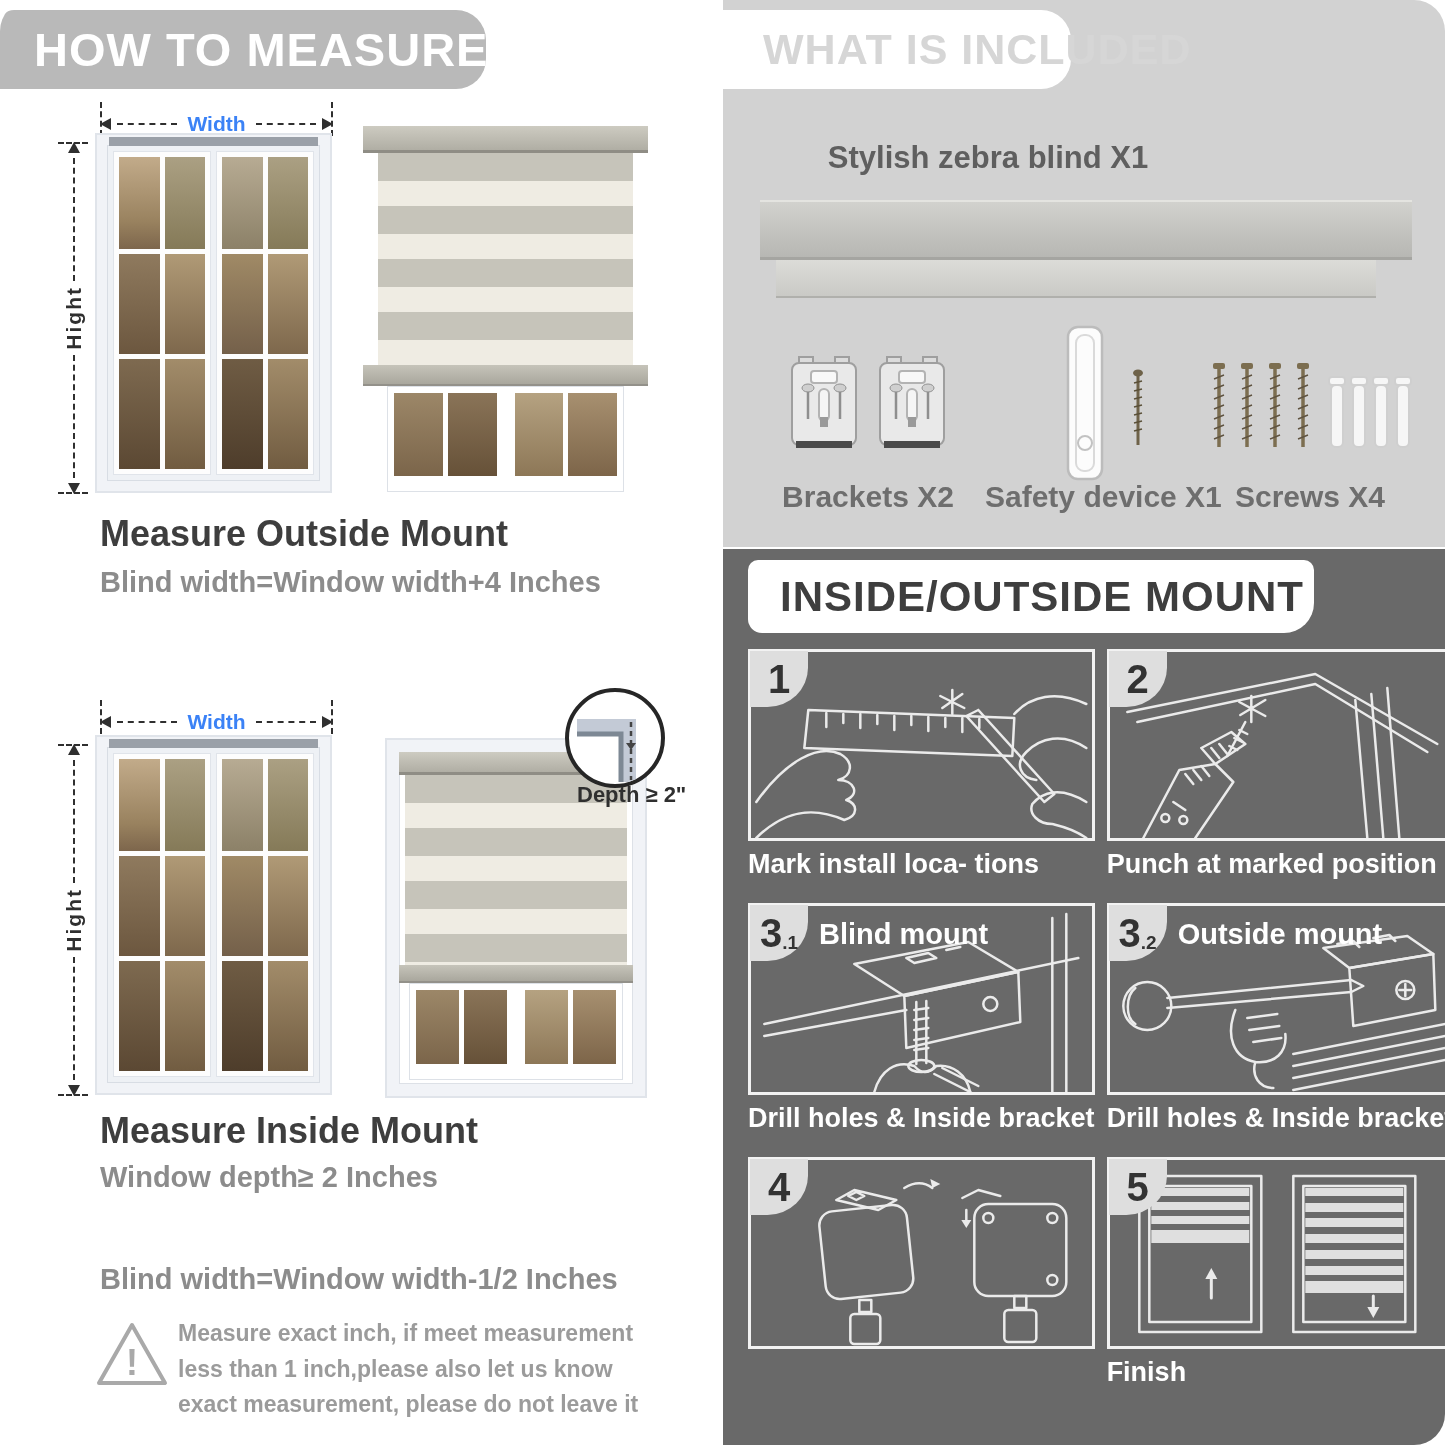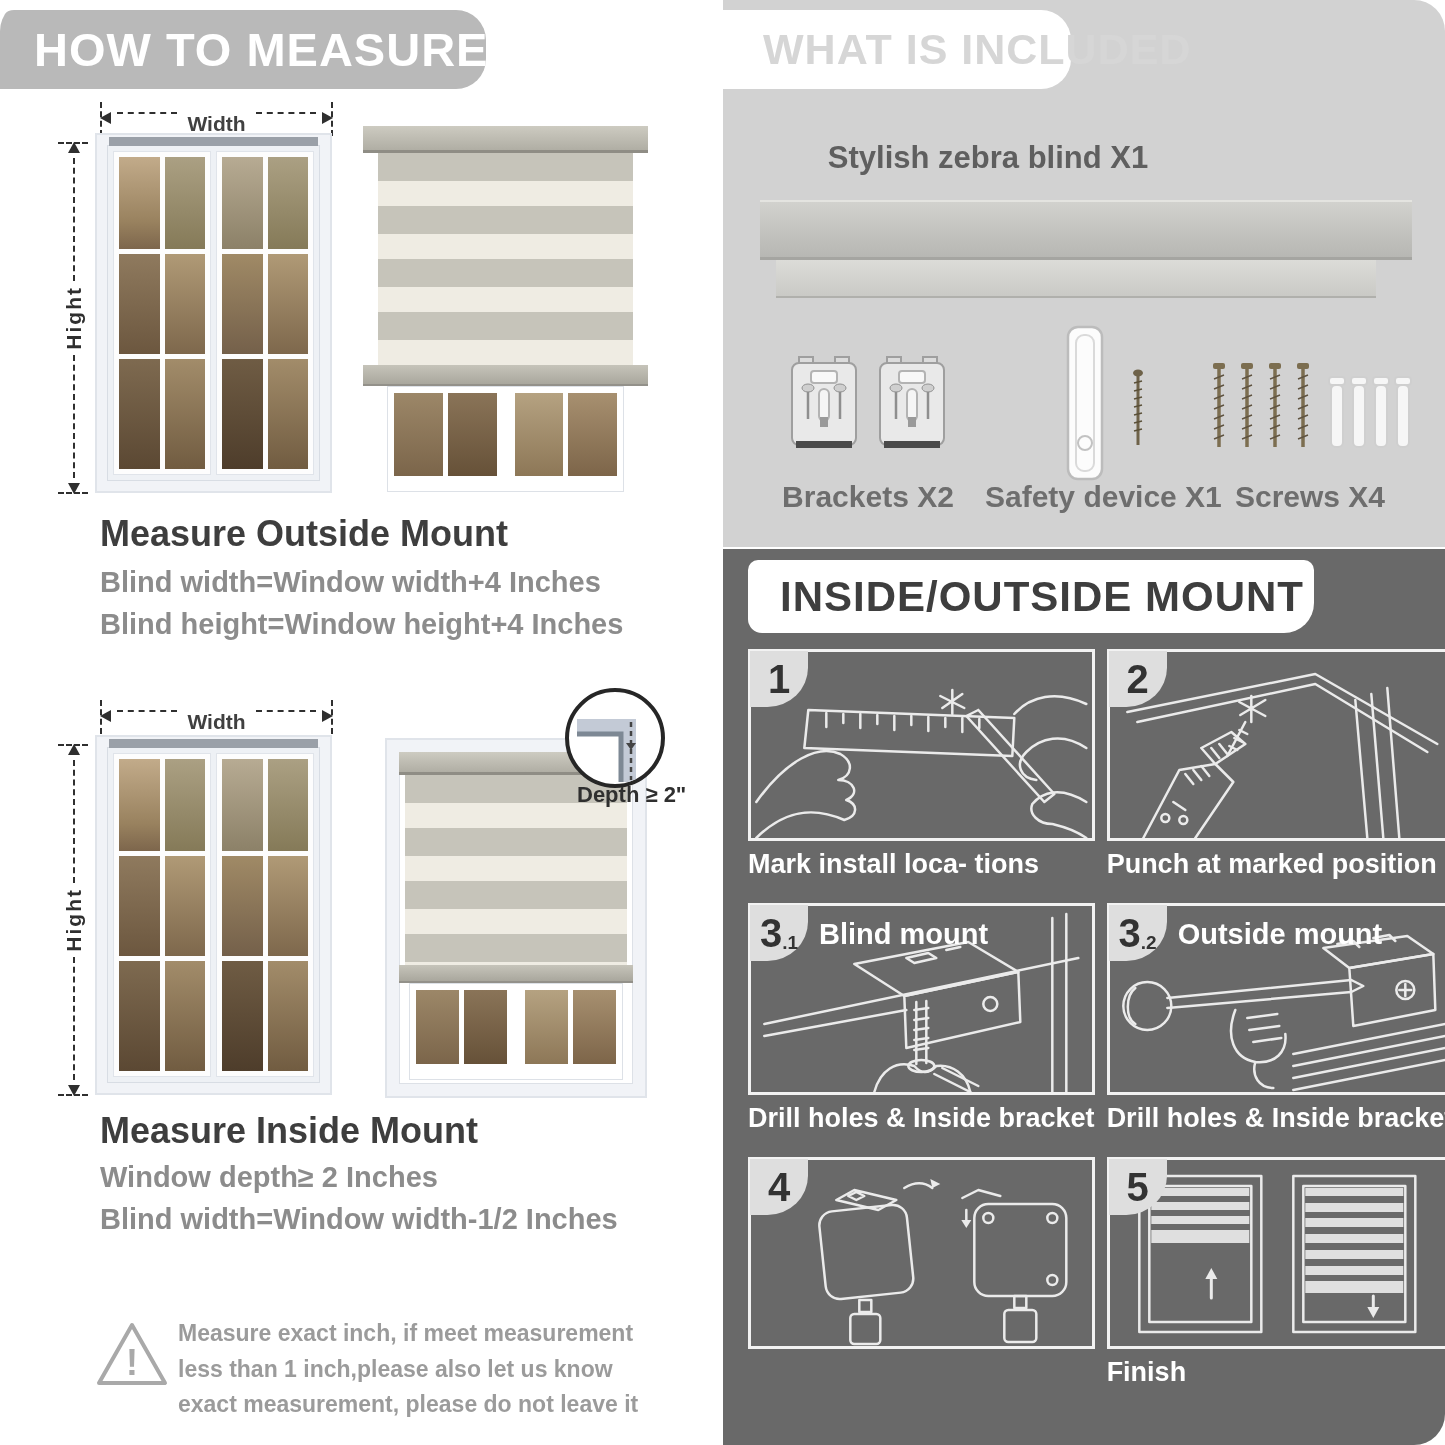--- a/index.html
+++ b/index.html
@@ -45,21 +45,21 @@
   .wb-pane.b{background:linear-gradient(180deg,#8a7458,#665138);}
   .wb-pane.c{background:linear-gradient(180deg,#b5a281,#8d7757);}
   .wb-pane.d{background:linear-gradient(180deg,#a79070,#7d6549);}
   .wb-gap{width:8px;background:#fff;}
 
   
   .win2wrap{position:absolute;background:#f1f3f7;box-shadow:inset 0 0 0 2px #e0e4ea;padding:14px;box-sizing:border-box;}
   .win2in{position:relative;width:100%;height:100%;background:#fff;box-shadow:inset 0 0 0 1px #dde1e7;}
 
   
-  .dim-w{position:absolute;display:flex;align-items:flex-start;color:#404040;font-weight:bold;font-size:21px;}
+  .dim-w{position:absolute;display:flex;align-items:center;color:#3b82f6;font-weight:bold;font-size:21px;}
   .dim-w .ah-l{width:0;height:0;border-top:6px solid transparent;border-bottom:6px solid transparent;border-right:11px solid #2f2f2f;}
   .dim-w .ah-r{width:0;height:0;border-top:6px solid transparent;border-bottom:6px solid transparent;border-left:11px solid #2f2f2f;}
   .dim-w .dash{flex:1;height:0;border-top:2px dashed #2f2f2f;margin:0 6px;}
   .dim-w .lbl{padding:0 4px;white-space:nowrap;}
   .dim-w .tickL,.dim-w .tickR{position:absolute;top:-10px;height:34px;width:0;border-left:2px dashed #2f2f2f;}
   .dim-w .tickL{left:0;} .dim-w .tickR{right:0;}
   .dim-h{position:absolute;display:flex;flex-direction:column;align-items:center;color:#2f2f2f;}
   .dim-h .av-u{width:0;height:0;border-left:6px solid transparent;border-right:6px solid transparent;border-bottom:11px solid #2f2f2f;}
   .dim-h .av-d{width:0;height:0;border-left:6px solid transparent;border-right:6px solid transparent;border-top:11px solid #2f2f2f;}
   .dim-h .vdash{flex:1;width:0;border-left:2px dashed #2f2f2f;margin:5px 0;}
@@ -167,21 +167,20 @@
       <div class="wb-pane a"></div>
       <div class="wb-pane b"></div>
       <div class="wb-gap"></div>
       <div class="wb-pane c"></div>
       <div class="wb-pane d"></div>
     </div>
   </div>
 
   <div class="m-title" style="top:513px;">Measure Outside Mount</div>
   <div class="m-line" style="top:566px;">Blind width=Window width+4 Inches</div>
-  <div class="m-line" style="top:608px;">Blind height=Window height+4 Inches</div>
 
   <div class="dim-w" style="left:100px;top:710px;width:233px;">
     <div class="tickL"></div>
     <div class="ah-l"></div>
     <div class="dash"></div>
     <span class="lbl">Width</span>
     <div class="dash"></div>
     <div class="ah-r"></div>
     <div class="tickR"></div>
   </div>
@@ -238,21 +237,21 @@
       <path d="M8,34 L60,34 L60,90" fill="none" stroke="#c3cad6" stroke-width="14"></path>
       <path d="M8,42 L52,42 L52,90" fill="none" stroke="#7d8894" stroke-width="5"></path>
       <path d="M62,30 L62,88" fill="none" stroke="#444" stroke-width="2.5" stroke-dasharray="5 4"></path>
       <path d="M62,58 l-5,-7 l10,0 Z" fill="#444"></path>
     </svg>
   </div>
   <div class="depth-label" style="left:577px;top:782px;">Depth ≥ 2"</div>
 
   <div class="m-title" style="top:1110px;">Measure Inside Mount</div>
   <div class="m-line" style="top:1161px;">Window depth≥ 2 Inches</div>
-  <div class="m-line" style="top:1203px;">Blind width=Window width-1/2 Inches</div>
+  <div class="m-line" style="top:1263px;">Blind width=Window width-1/2 Inches</div>
 
   <div class="note-tri">
     <svg viewBox="0 0 74 68" width="74" height="68">
       <polygon points="37,5 70,63 4,63" fill="none" stroke="#a9a9a9" stroke-width="4" stroke-linejoin="round"></polygon>
       <text x="37" y="55" text-anchor="middle" font-size="36" font-weight="bold" fill="#a9a9a9" font-family="Liberation Sans, sans-serif">!</text>
     </svg>
   </div>
   <div class="note-text">Measure exact inch, if meet measurement less than 1 inch,please also let us know exact measurement, please do not leave it</div>
 
   <div class="included-panel">

